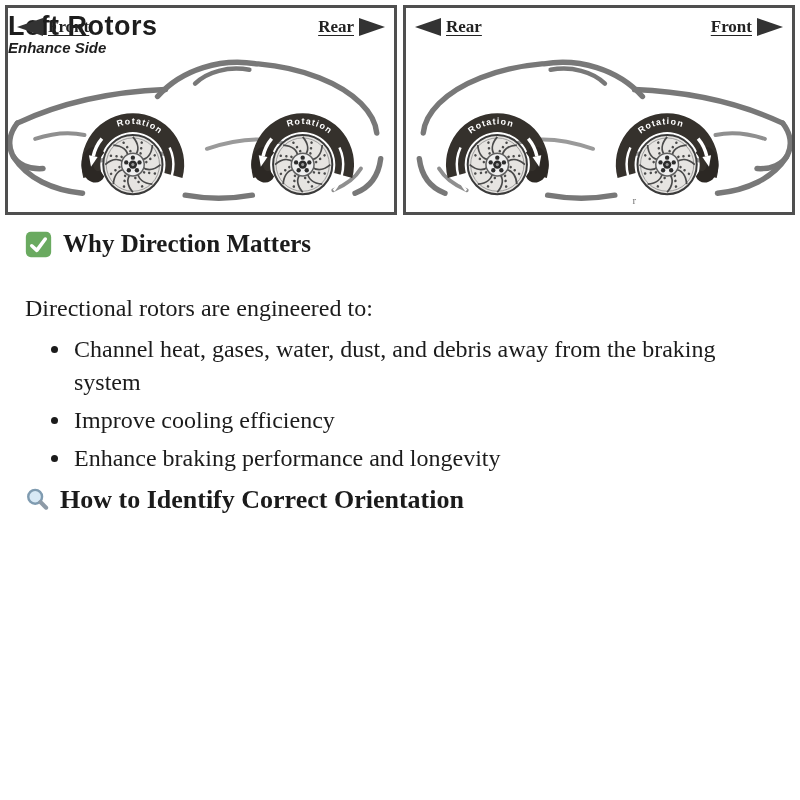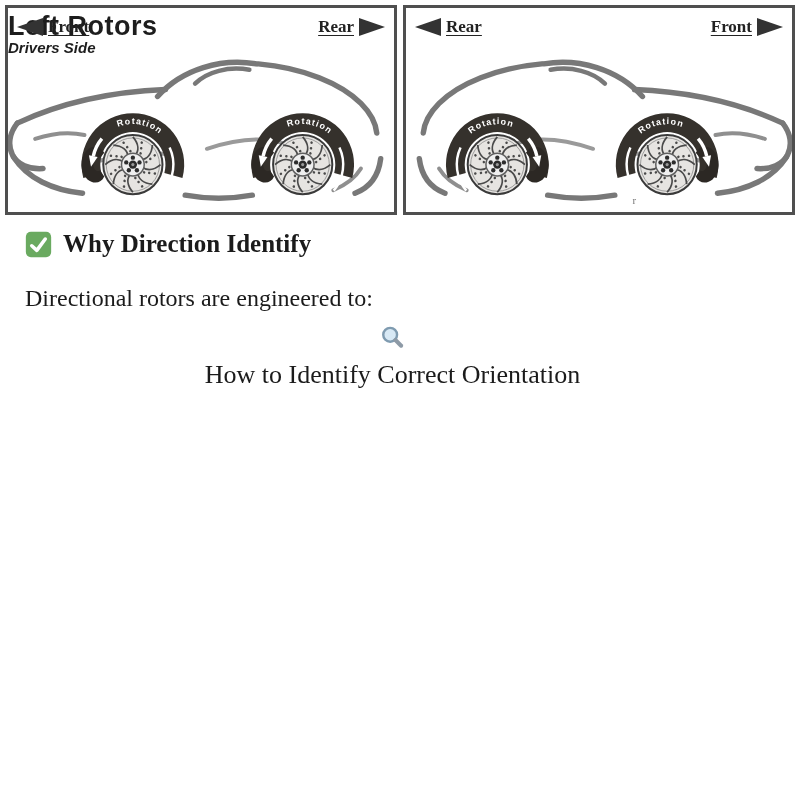--- a/index.html
+++ b/index.html
@@ -26,23 +26,23 @@
   .car-svg { display:block; width:100%; height:156px; }
   .rot-text { font-family:"Liberation Sans", sans-serif; font-size:9px; font-weight:700;
               fill:#ffffff; letter-spacing:1.1px; }
   .artifact { font-family:"Liberation Serif", serif; font-size:11px; fill:#777; }
 
   
   .article { padding:0 40px 6px 25px; font-size:24px; }
   .intro { margin:15px 0 0; line-height:36px; max-width:735px; }
   .h-why { margin:15px 0 0; font-size:25px; font-weight:700;
            display:flex; align-items:center; gap:11px; }
-  .h-how { margin:10px 0 0; font-size:26px; font-weight:400;
-           display:flex; align-items:center; gap:9px;flex-direction:column; }
-  .lead { margin:23px 0 0; line-height:34px; }
+  .h-how { margin:10px 0 0; font-size:26px; font-weight:700;
+           display:flex; align-items:center; gap:9px; }
+  .lead { margin:33px 0 0; line-height:34px; }
   ul { margin:8px 0 0; padding-left:47px; list-style:disc; }
   li { line-height:33px; margin-bottom:5px; max-width:690px; padding-left:2px; }
   .steps { margin-top:14px; }
   .steps li { margin-bottom:7px; }
   .emoji-box { display:inline-flex; flex:0 0 auto; }
 </style>
 </head>
 <body>
 
 <svg width="0" height="0" style="position:absolute" aria-hidden="true">
@@ -113,21 +113,21 @@
   <div class="diagram">
 
     <div class="panel">
       <div class="panel-header">
         <div class="edge-label edge-left">
           <span class="tri tri-left"></span>
           <span class="label-text">Front</span>
         </div>
         <div class="titles">
           <div class="panel-title">Left Rotors</div>
-          <div class="panel-subtitle">Drivers Side</div>
+          <div class="panel-subtitle">Enhance Side</div>
         </div>
         <div class="edge-label edge-right">
           <span class="label-text">Rear</span>
           <span class="tri tri-right"></span>
         </div>
       </div>
       <svg class="car-svg" viewBox="0 0 388 158">
         <use href="#carBody"></use>
         <use href="#wheelUnit" transform="translate(125,112)"></use>
         <use href="#wheelUnit" transform="translate(297,112)"></use>
@@ -169,25 +169,30 @@
   <div class="article">
 
 
     <h2 class="h-why">
       <span class="emoji-box">
         <svg width="27" height="27" viewBox="0 0 32 32">
           <rect x="1" y="1" width="30" height="30" rx="6" fill="#6aaa60"></rect>
           <polyline points="8,17.5 14,23 24,9.5" fill="none" stroke="#fff" stroke-width="4.2" stroke-linecap="round" stroke-linejoin="round"></polyline>
         </svg>
       </span>
-      <span>Why Direction Identify</span>
+      <span>Why Direction Matters</span>
     </h2>
 
     <p class="lead">Directional rotors are engineered to:</p>
 
+    <ul class="benefits">
+      <li>Channel heat, gases, water, dust, and debris away from the braking system</li>
+      <li>Improve cooling efficiency</li>
+      <li>Enhance braking performance and longevity</li>
+    </ul>
 
     <h2 class="h-how">
       <span class="emoji-box">
         <svg width="26" height="26" viewBox="0 0 32 32">
           <circle cx="12.5" cy="12" r="8.5" fill="#d8e9f5" stroke="#7f9bb0" stroke-width="3"></circle>
           <line x1="19" y1="18.5" x2="26" y2="25.5" stroke="#8d9aa6" stroke-width="5" stroke-linecap="round"></line>
         </svg>
       </span>
       <span>How to Identify Correct Orientation</span>
     </h2>

